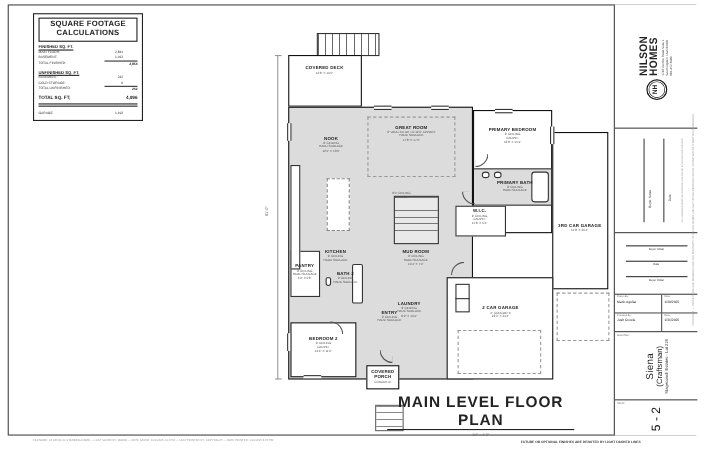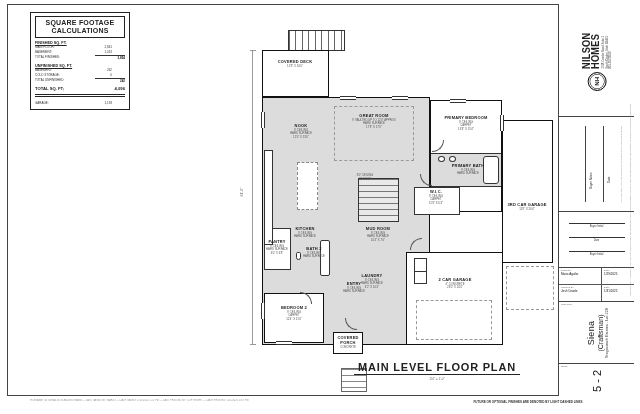--- a/index.html
+++ b/index.html
@@ -110,21 +110,21 @@
   .p-deck{left:266px;top:60px;width:58px;} .p-nook{left:276px;top:124px;width:50px;}
   .p-great{left:334px;top:114px;width:80px;} .p-drop{left:338px;top:174px;width:54px;}
   .p-kitchen{left:284px;top:227px;width:42px;} .p-pantry{left:262px;top:240px;width:30px;}
   .p-bath2{left:294px;top:247px;width:40px;} .p-bed2{left:268px;top:306px;width:52px;}
   .p-entry{left:336px;top:282px;width:36px;} .p-porch{left:332px;top:336px;width:32px;}
   .p-laundry{left:350px;top:274px;width:44px;} .p-mud{left:352px;top:227px;width:52px;}
   .p-pbed{left:438px;top:116px;width:56px;} .p-pbath{left:446px;top:164px;width:44px;}
   .p-wic{left:414px;top:190px;width:44px;} .p-gar3{left:499px;top:203px;width:56px;}
   .p-gar2{left:424px;top:278px;width:62px;}
   .plan-title{position:absolute;left:352px;top:357px;width:170px;text-align:center;}
-  .plan-title .t{display:inline-block;font-size:11px;font-weight:700;letter-spacing:.8px;
+  .plan-title .t{display:inline-block;font-size:14px;font-weight:700;letter-spacing:.8px;
                  border-bottom:1px solid #222;padding:0 4px 1px;}
   .plan-title .s{font-size:3.2px;color:#666;margin-top:2px;}
   
   .fileinfo{position:absolute;left:30px;top:399px;width:330px;font-size:2.6px;color:#999;white-space:nowrap;overflow:hidden;}
   .footnote{position:absolute;left:458px;top:400px;width:140px;text-align:center;font-size:3px;font-weight:600;color:#333;}
 </style>
 </head>
 <body>
 
 <div class="sheet">

